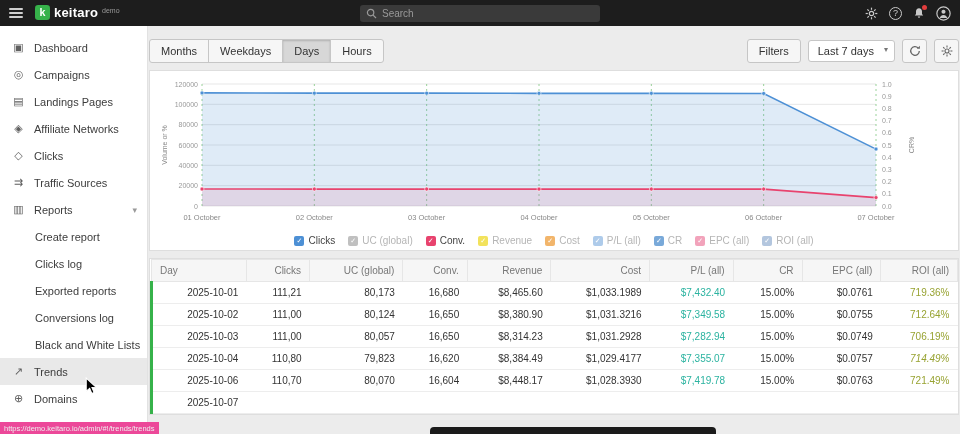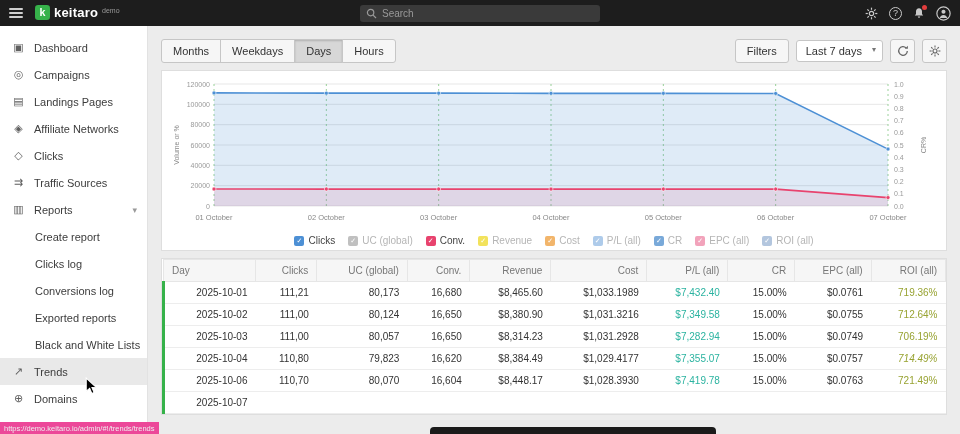--- a/index.html
+++ b/index.html
@@ -34,21 +34,21 @@
     color:#3c3c3c; cursor:pointer; gap:9px; white-space:nowrap; }
   .side-item.child { padding-left:35px; }
   .side-item.active { background:#e9e9e9; }
   .s-ico { width:13px; font-size:11px; color:#606060; text-align:center; flex:0 0 13px; }
   .s-chev { margin-left:auto; color:#9a9a9a; font-size:9px; }
   .status-url { position:absolute; left:0; bottom:0; background:#ec4899; color:#eee; font-size:7.5px;
     padding:1.5px 4px; z-index:9; }
 
   
   .main { position:absolute; left:148px; top:26px; right:0; bottom:0; background:#ececec;
-    padding:13px 13px 0; overflow:hidden; }
+    padding:13px 1px 0; overflow:hidden; }
   .toolbar { display:flex; align-items:center; margin-bottom:7px; }
   .tabs { display:flex; }
   .tab { font-size:11px; font-family:"Liberation Sans",sans-serif; padding:5px 11px; background:#f6f6f6;
     border:1px solid #c6c6c6; margin-left:-1px; color:#333; cursor:pointer; }
   .tab:first-child { border-radius:3px 0 0 3px; margin-left:0; }
   .tab:last-child  { border-radius:0 3px 3px 0; }
   .tab.active { background:#d7d7d7; box-shadow:inset 0 1px 2px rgba(0,0,0,.18); }
   .toolbar-right { margin-left:auto; display:flex; align-items:center; gap:7px; }
   .btn { font-size:11px; font-family:"Liberation Sans",sans-serif; padding:5px 11px; background:#f6f6f6;
     border:1px solid #c6c6c6; border-radius:3px; color:#333; cursor:pointer; }
@@ -171,24 +171,24 @@
           <span>Reports</span>
           <span class="s-chev">▾</span>
         </div>
         <div class="side-item child">
           <span>Create report</span>
         </div>
         <div class="side-item child">
           <span>Clicks log</span>
         </div>
         <div class="side-item child">
+          <span>Exported reports</span>
+        </div>
+        <div class="side-item child">
           <span>Conversions log</span>
-        </div>
-        <div class="side-item child">
-          <span>Exported reports</span>
         </div>
         <div class="side-item child">
           <span>Black and White Lists</span>
         </div>
         <div class="side-item active">
           <span class="s-ico">↗</span>
           <span>Trends</span>
         </div>
         <div class="side-item">
           <span class="s-ico">⊕</span>

